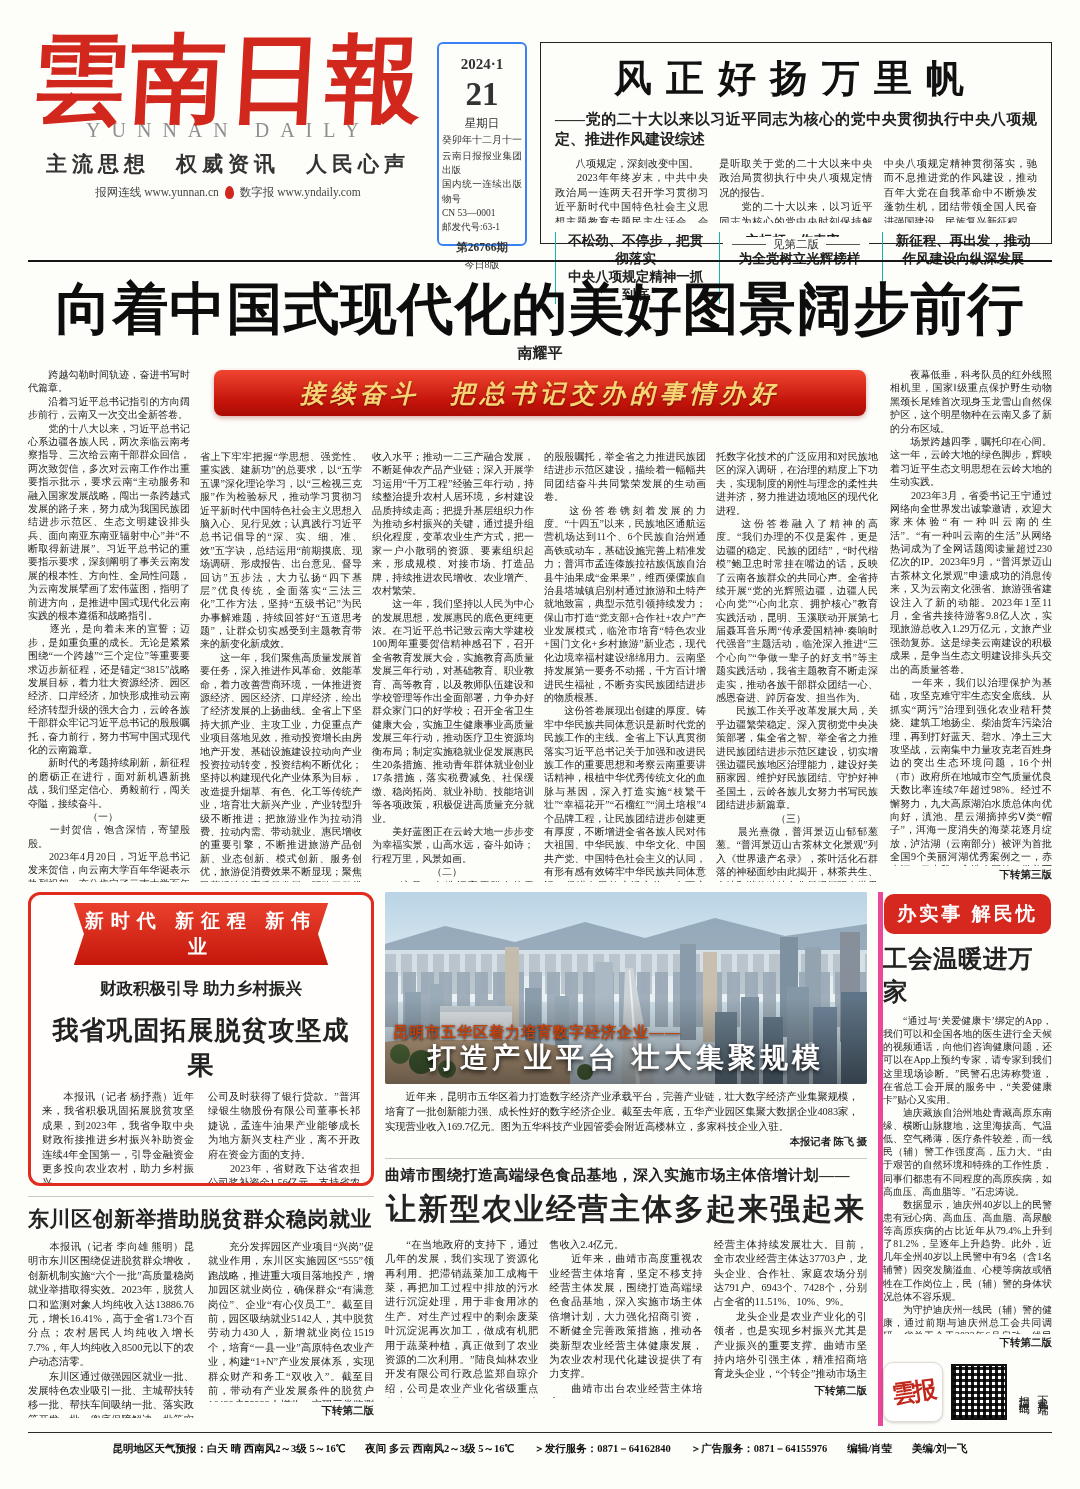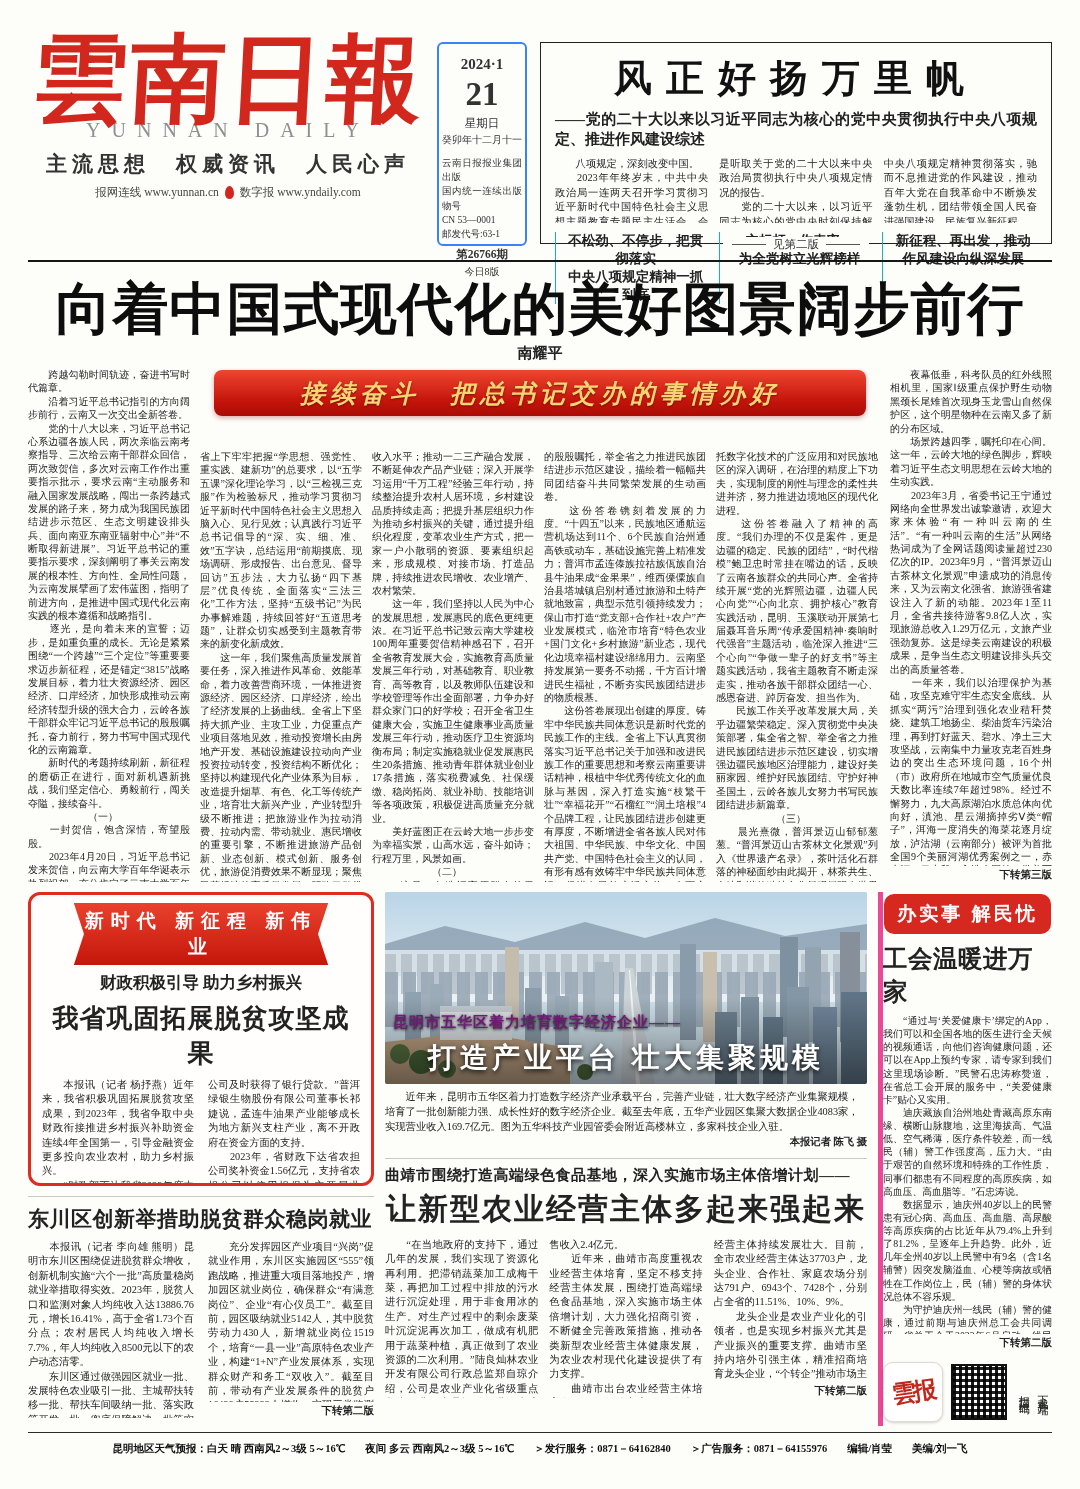--- a/index.html
+++ b/index.html
@@ -17,21 +17,21 @@
   .mh-slogan { font-size:21px; font-weight:700; letter-spacing:5px; color:#333; margin-top:8px; }
   .mh-links { font-size:11.5px; color:#444; margin-top:7px; display:flex; justify-content:center; align-items:center; gap:6px;}
   .flame { display:inline-block; width:9px; height:13px; background:#d2271d; border-radius:50% 50% 50% 50%/60% 60% 40% 40%; }
 
   
   .datebox { position:absolute; left:437px; top:42px; width:90px; height:204px; border:2px solid #3b82f6;
              border-radius:6px; text-align:center; padding:9px 3px; font-size:10px; line-height:1.55; color:#333;}
   .db-ym { font-size:15px; font-weight:700; }
   .db-day { font-size:33px; font-weight:700; line-height:1.1; }
   .db-wd { font-size:11.5px; margin-top:2px;}
-  .db-small { font-size:9.5px; margin-top:8px; line-height:1.5;}
+  .db-small { font-size:9.5px; margin-top:1px; line-height:1.5;}
   .db-issue { font-size:11.5px; margin-top:5px; font-weight:700;}
 
   
   .topbox { position:absolute; left:540px; top:42px; width:512px; height:202px; border:1.5px solid #222;
             padding:10px 14px 18px; }
   .tb-h1 { font-size:38px; font-weight:900; text-align:center; letter-spacing:14px; color:#111; }
   .tb-sub { font-size:15px; font-weight:700; line-height:1.35; margin-top:5px; text-align:justify;}
   .tb-cols { display:flex; gap:11px; margin-top:7px; height:66px; overflow:hidden;}
   .tb-col { flex:1; font-size:10.3px; line-height:1.42; }
   .tb-bullets { display:flex; gap:9px; margin-top:9px; }
@@ -63,35 +63,35 @@
   .col6wrap { flex:0 0 162px; width:162px; display:flex; flex-direction:column; overflow:hidden;}
   .cont-r { text-align:right; font-weight:700; font-size:10.5px; padding-top:2px;}
 
   
   .bottom { position:absolute; left:28px; top:892px; width:1024px; height:534px; display:flex; gap:11px; }
   .bleft { width:346px; flex:0 0 346px;}
   .redbox { border:3px solid #e12b1e; border-radius:12px; height:294px; padding:8px 11px; overflow:hidden; background:#fffefc;}
   .banner { width:80%; margin:0 auto 7px; background:linear-gradient(180deg,#ea412d,#c4160b); color:#fff;
             font-weight:900; font-size:19px; letter-spacing:7px; text-align:center; padding:5px 0;
             clip-path:polygon(0 0,100% 0,96% 50%,100% 100%,0 100%,4% 50%);}
-  .pv-kicker { text-align:center; font-size:16.5px; font-weight:700; margin:7px 0;}
+  .pv-kicker { text-align:center; font-size:16.5px; font-weight:700; margin:13px 0;}
   .pv-h1 { text-align:center; font-size:26px; font-weight:900; letter-spacing:1px; margin:1px 0 7px;}
   .twocol { display:flex; gap:14px; }
   .twocol > div { flex:1; min-width:0;}
   .smalltext { font-size:10.3px; line-height:1.4;}
   .pv-cols { height:176px; overflow:hidden;}
   .dongchuan { margin-top:10px; border-top:1px solid #c9c9c9; padding-top:8px;}
   .dc-h1 { font-size:21px; font-weight:900; letter-spacing:.5px; margin-bottom:7px;}
   .dc-cols { height:178px; overflow:hidden;}
 
   .bmid { width:482px; flex:0 0 482px; }
   .photo { position:relative; width:482px; height:192px; overflow:hidden; border-radius:2px; background:#cfe0ea;}
   .photo svg { position:absolute; inset:0; }
   .photo-shade { position:absolute; inset:0; background:linear-gradient(180deg,rgba(0,0,0,0) 55%,rgba(0,0,0,.45));}
-  .photo-kicker { position:absolute; left:8px; bottom:52px; color:#701a75; font-size:15px; font-weight:700;
+  .photo-kicker { position:absolute; left:8px; bottom:42px; color:#c2410c; font-size:15px; font-weight:700;
                   letter-spacing:1px; text-shadow:0 1px 3px rgba(0,0,0,.85);}
   .photo-title { position:absolute; left:0; bottom:7px; width:100%; text-align:center; color:#fff;
                  font-size:28px; font-weight:900; letter-spacing:4px; text-shadow:0 2px 5px rgba(0,0,0,.85);}
   .caption { margin-top:6px; font-size:10.3px; line-height:1.45;}
   .credit { display:block; text-align:right; font-weight:700;}
   .qujing { margin-top:8px; border-top:1px solid #c9c9c9; padding-top:7px;}
   .qj-kicker { font-size:15px; font-weight:700; letter-spacing:.5px;}
   .qj-h1 { text-align:center; font-size:30px; font-weight:900; letter-spacing:2px; margin:4px 0 8px;}
   .threecol { display:flex; gap:11px; height:160px; overflow:hidden;}
   .threecol > div { flex:1; min-width:0; display:flex; flex-direction:column;}

